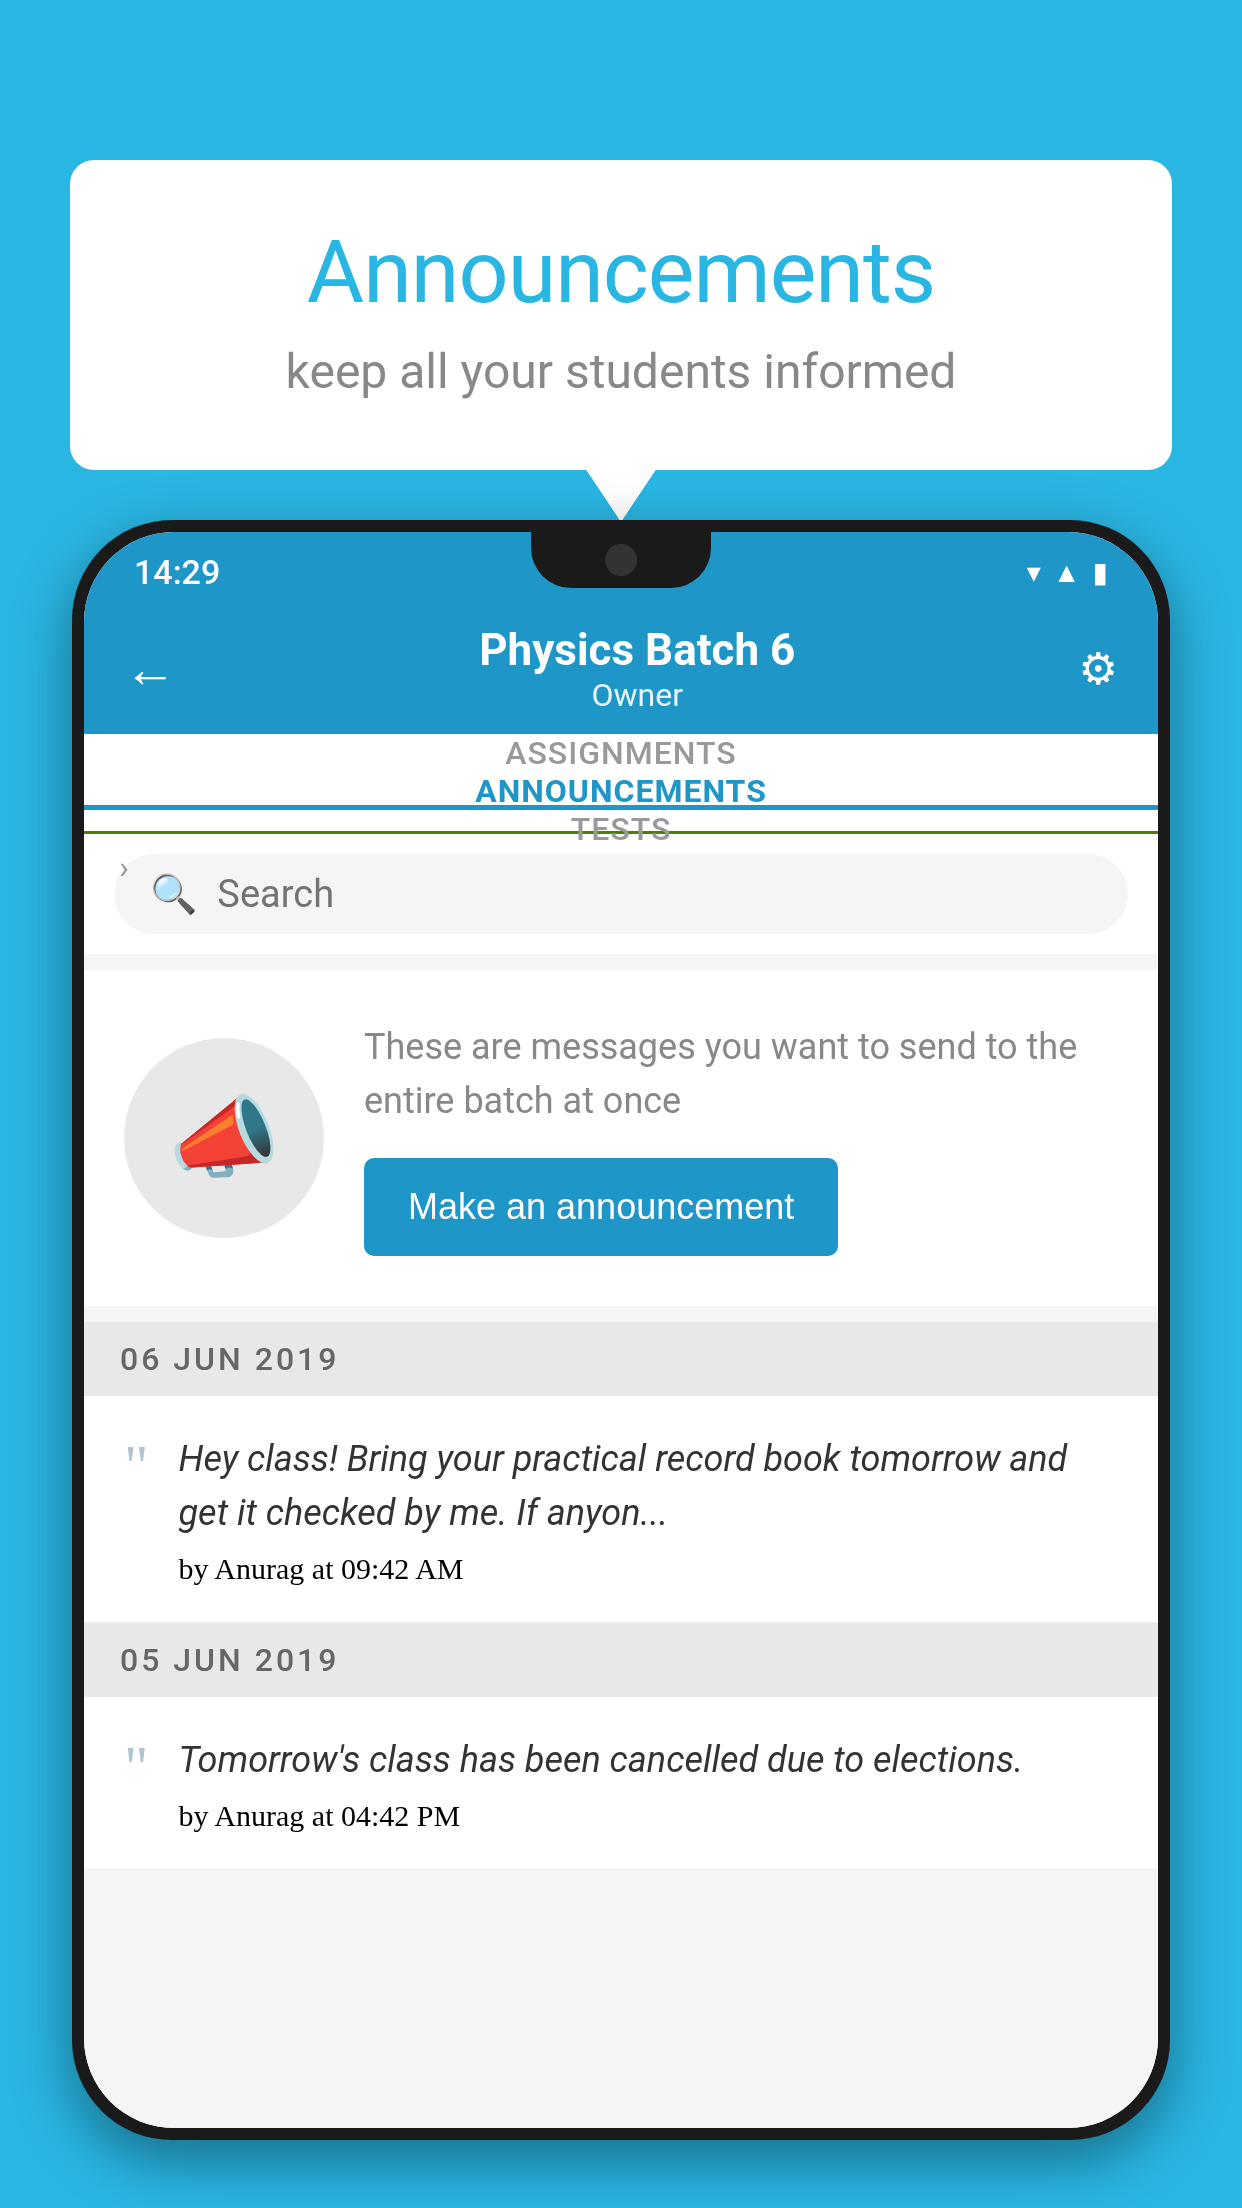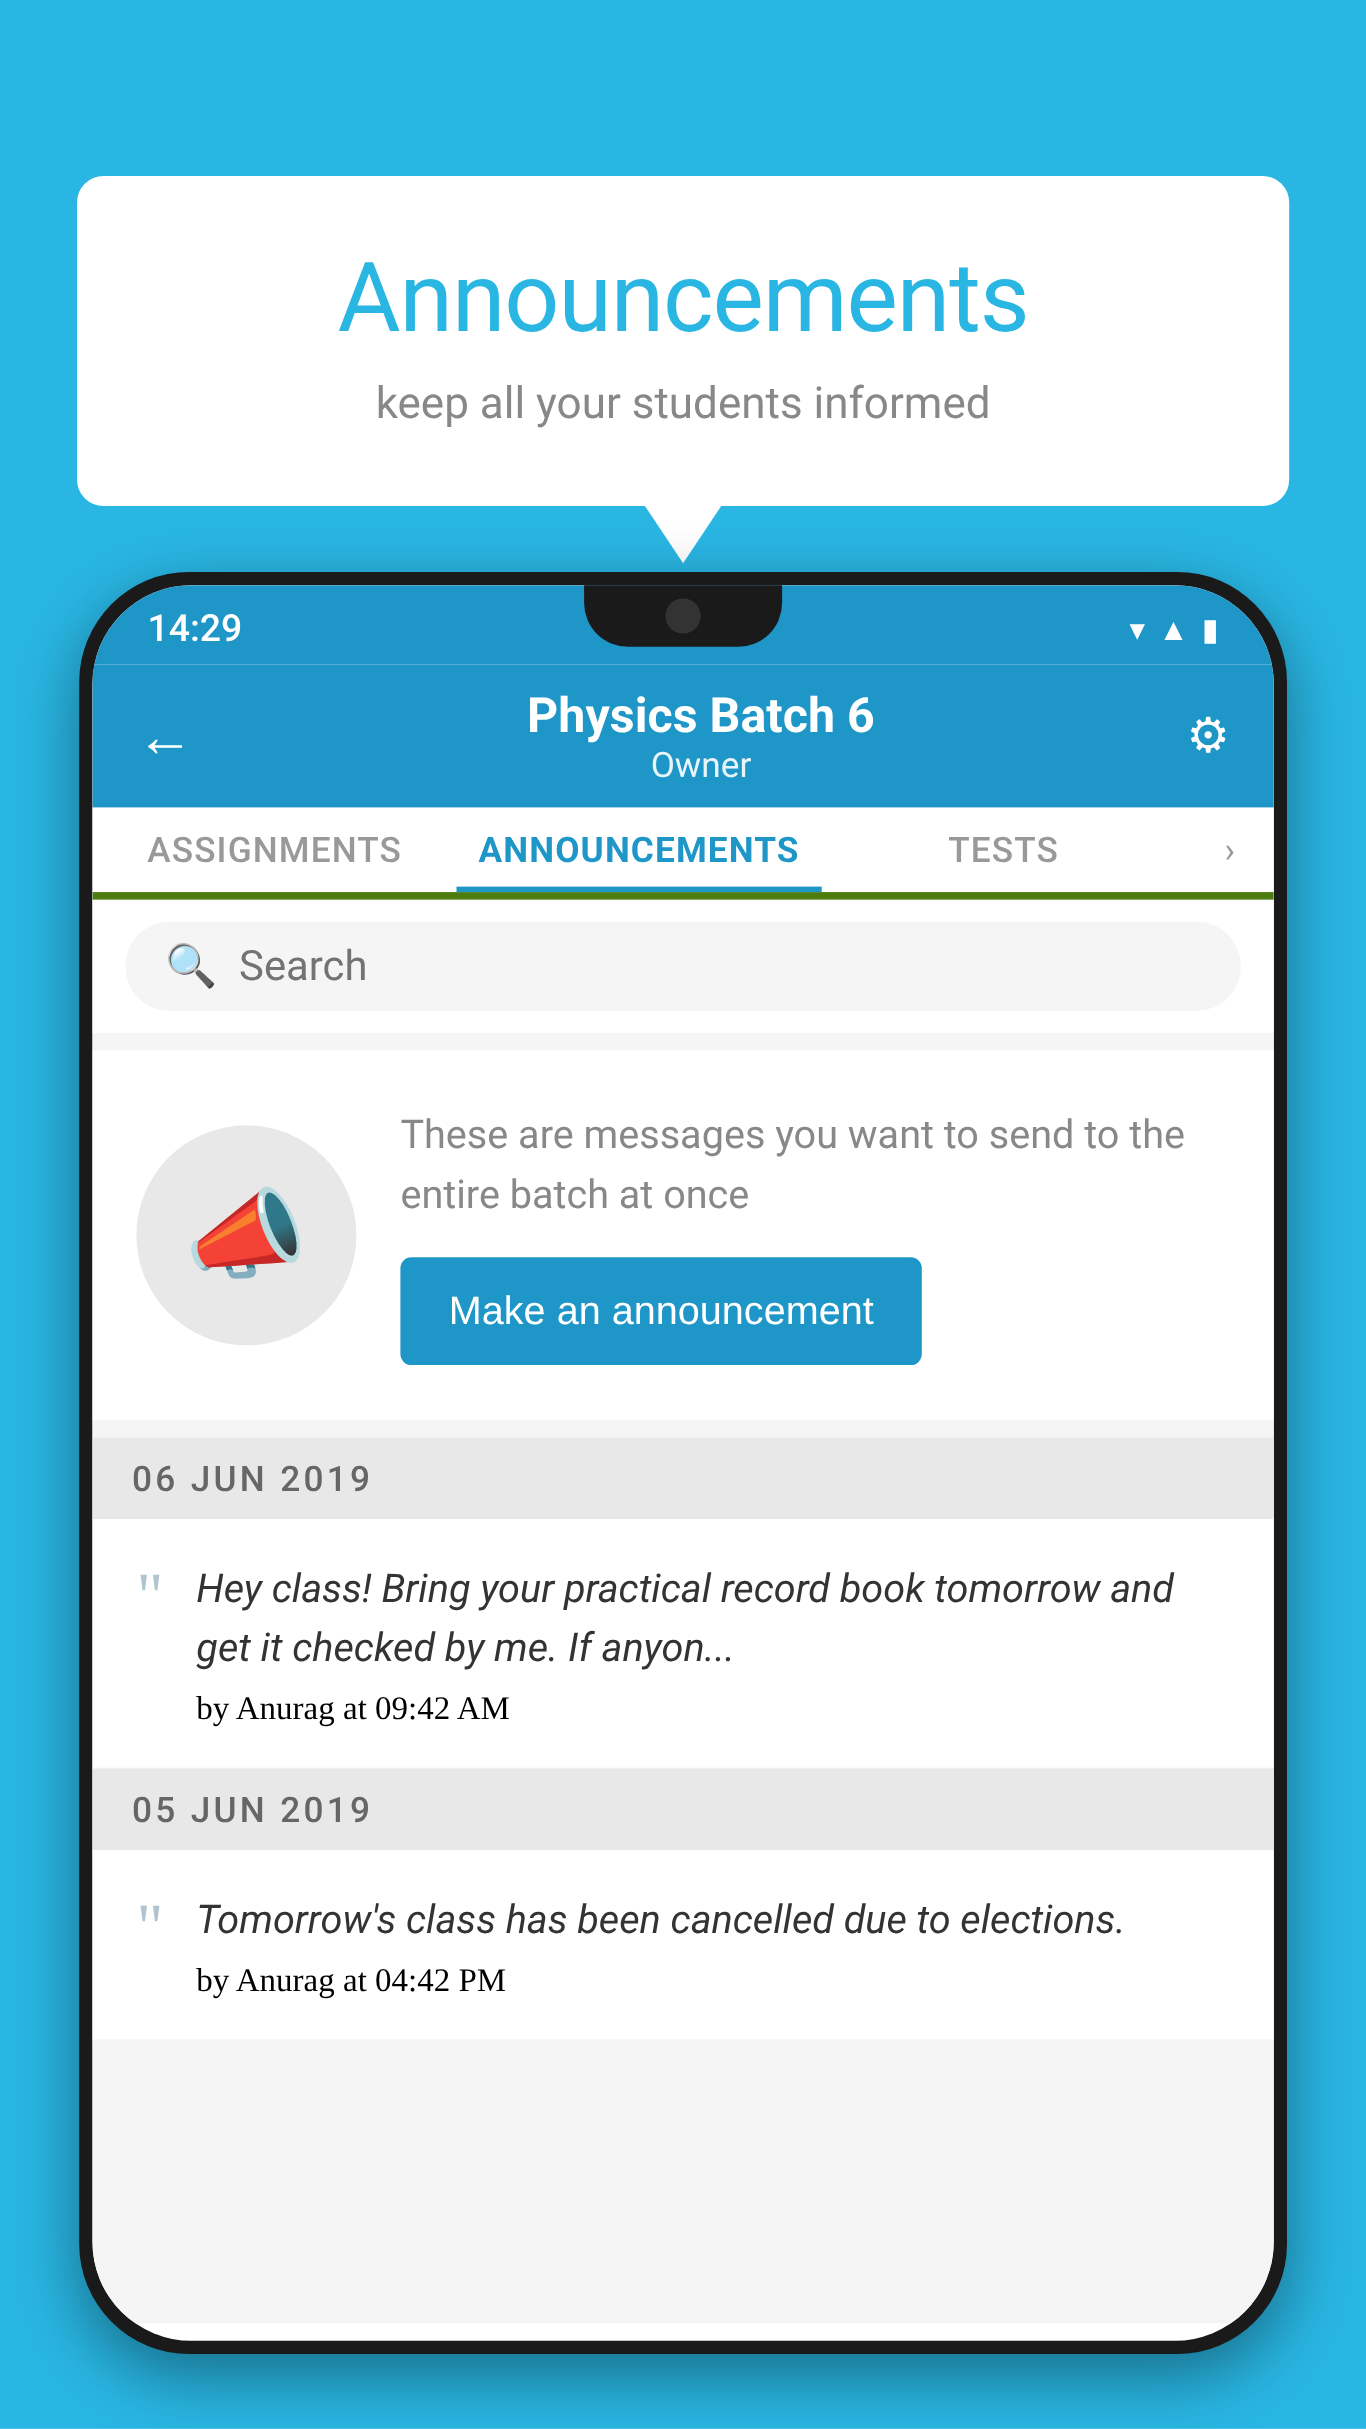--- a/index.html
+++ b/index.html
@@ -44,21 +44,21 @@
 
     .speech-bubble-title {
       font-size: 88px;
       color: #29b6e3;
       font-weight: 400;
       letter-spacing: -1px;
       margin-bottom: 20px;
     }
 
     .speech-bubble-subtitle {
-      font-size: 40px;
+      font-size: 48px;
       color: #888;
       font-weight: 400;
     }
 
     
     .phone-wrapper {
       position: absolute;
       top: 520px;
       left: 72px;
       right: 72px;
@@ -170,22 +170,23 @@
     .settings-btn {
       color: white;
       font-size: 44px;
       cursor: pointer;
     }
 
     
     .tabs-bar {
       background: white;
       display: flex;
-      border-bottom: 7px solid #4d7c0f;
-      height: 84px;
+      border-bottom: 3px solid #4d7c0f;
+      height: 100px;
+      flex-direction: column;
     }
 
     .tab-item {
       flex: 1;
       display: flex;
       align-items: center;
       justify-content: center;
       font-size: 32px;
       font-weight: 500;
       color: #999;

